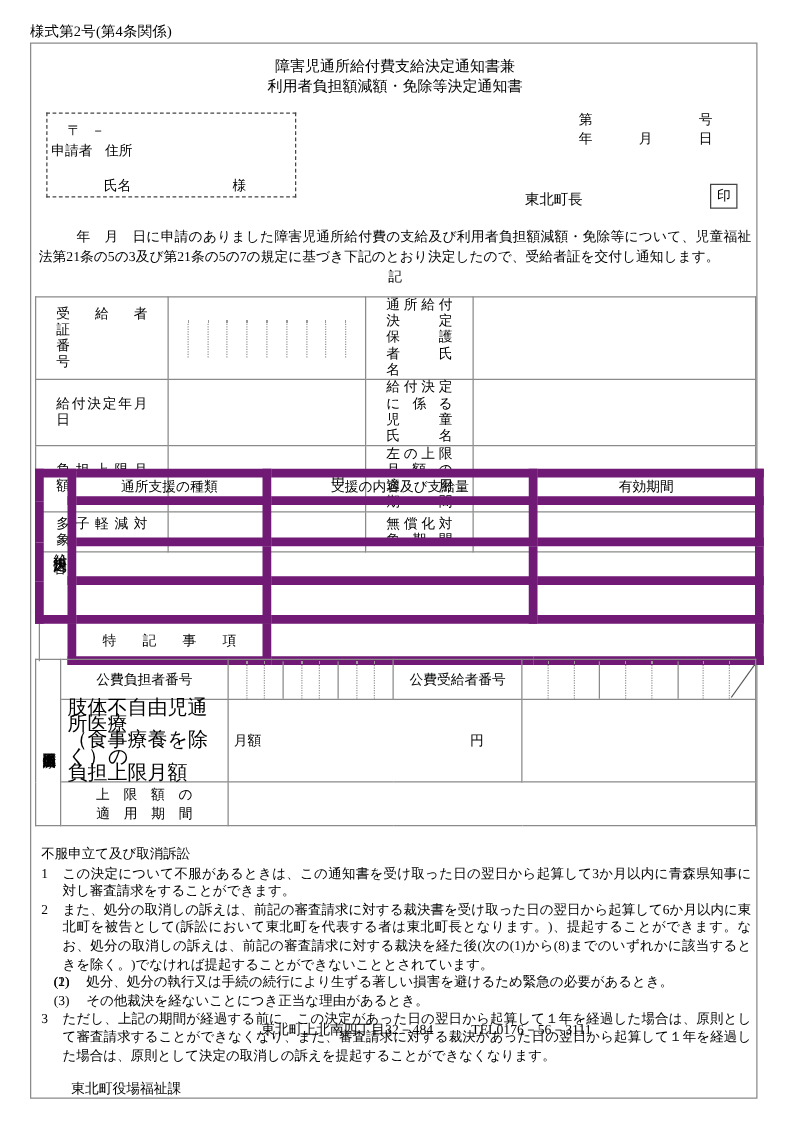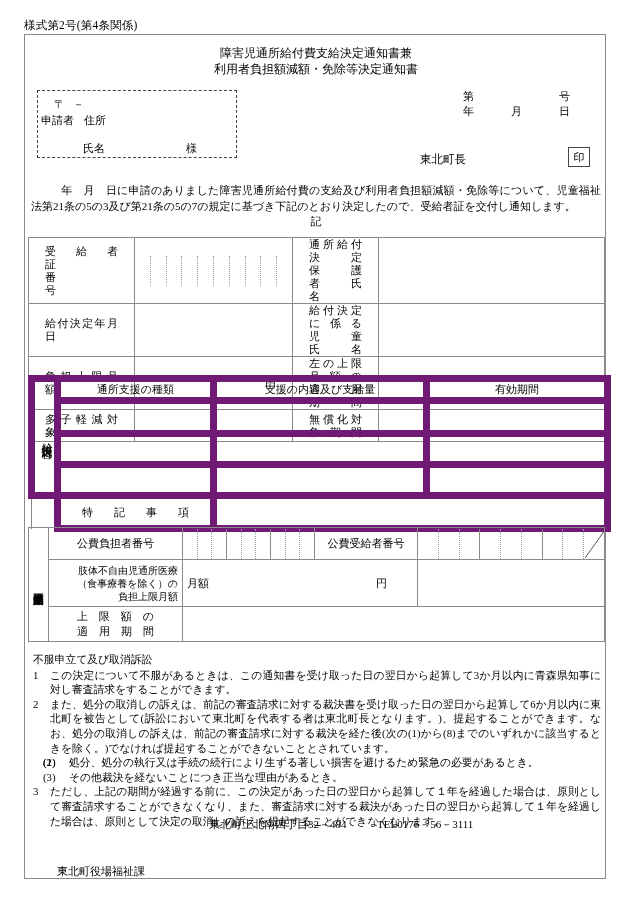--- a/index.html
+++ b/index.html
@@ -145,28 +145,28 @@
     vertical-align:middle;
     box-sizing:border-box;
   }
   .grp{display:flex;width:100%;height:30px;}
   .grp .g{display:flex;flex:1;border-right:1px solid #8a8a8a;}
   .grp .g:last-child{border-right:none;}
   .grp .g i{flex:1;border-right:1px dotted #9a9a9a;position:relative;}
   .grp .g i:last-child{border-right:none;}
   .slashcell{position:relative;overflow:hidden;}
   .slashcell svg{position:absolute;left:0;top:0;}
-  .small3{font-size:10px;line-height:13px;text-align:right;}
+  .small3{font-size:16px;line-height:13px;}
 
   
   .appeal{
     position:absolute; left:8px; top:617px; width:568px;
     font-size:10.8px; line-height:14.6px;
   }
-  .appeal .h{margin-bottom:1px;}
+  .appeal .h{margin-bottom:1px;margin-top:24px;}
   .appeal .it{position:relative;padding-left:17px;margin-bottom:0px;text-align:justify;}
   .appeal .it .n{position:absolute;left:0;top:0;}
   .appeal .sub{position:relative;padding-left:36px;}
   .appeal .sub .n{position:absolute;left:10px;top:0;}
 
   .contact{
     position:absolute; left:8px; top:782px; width:568px;
     font-size:11px; line-height:15px;
   }
   .contact .l1{padding-left:10px;}

